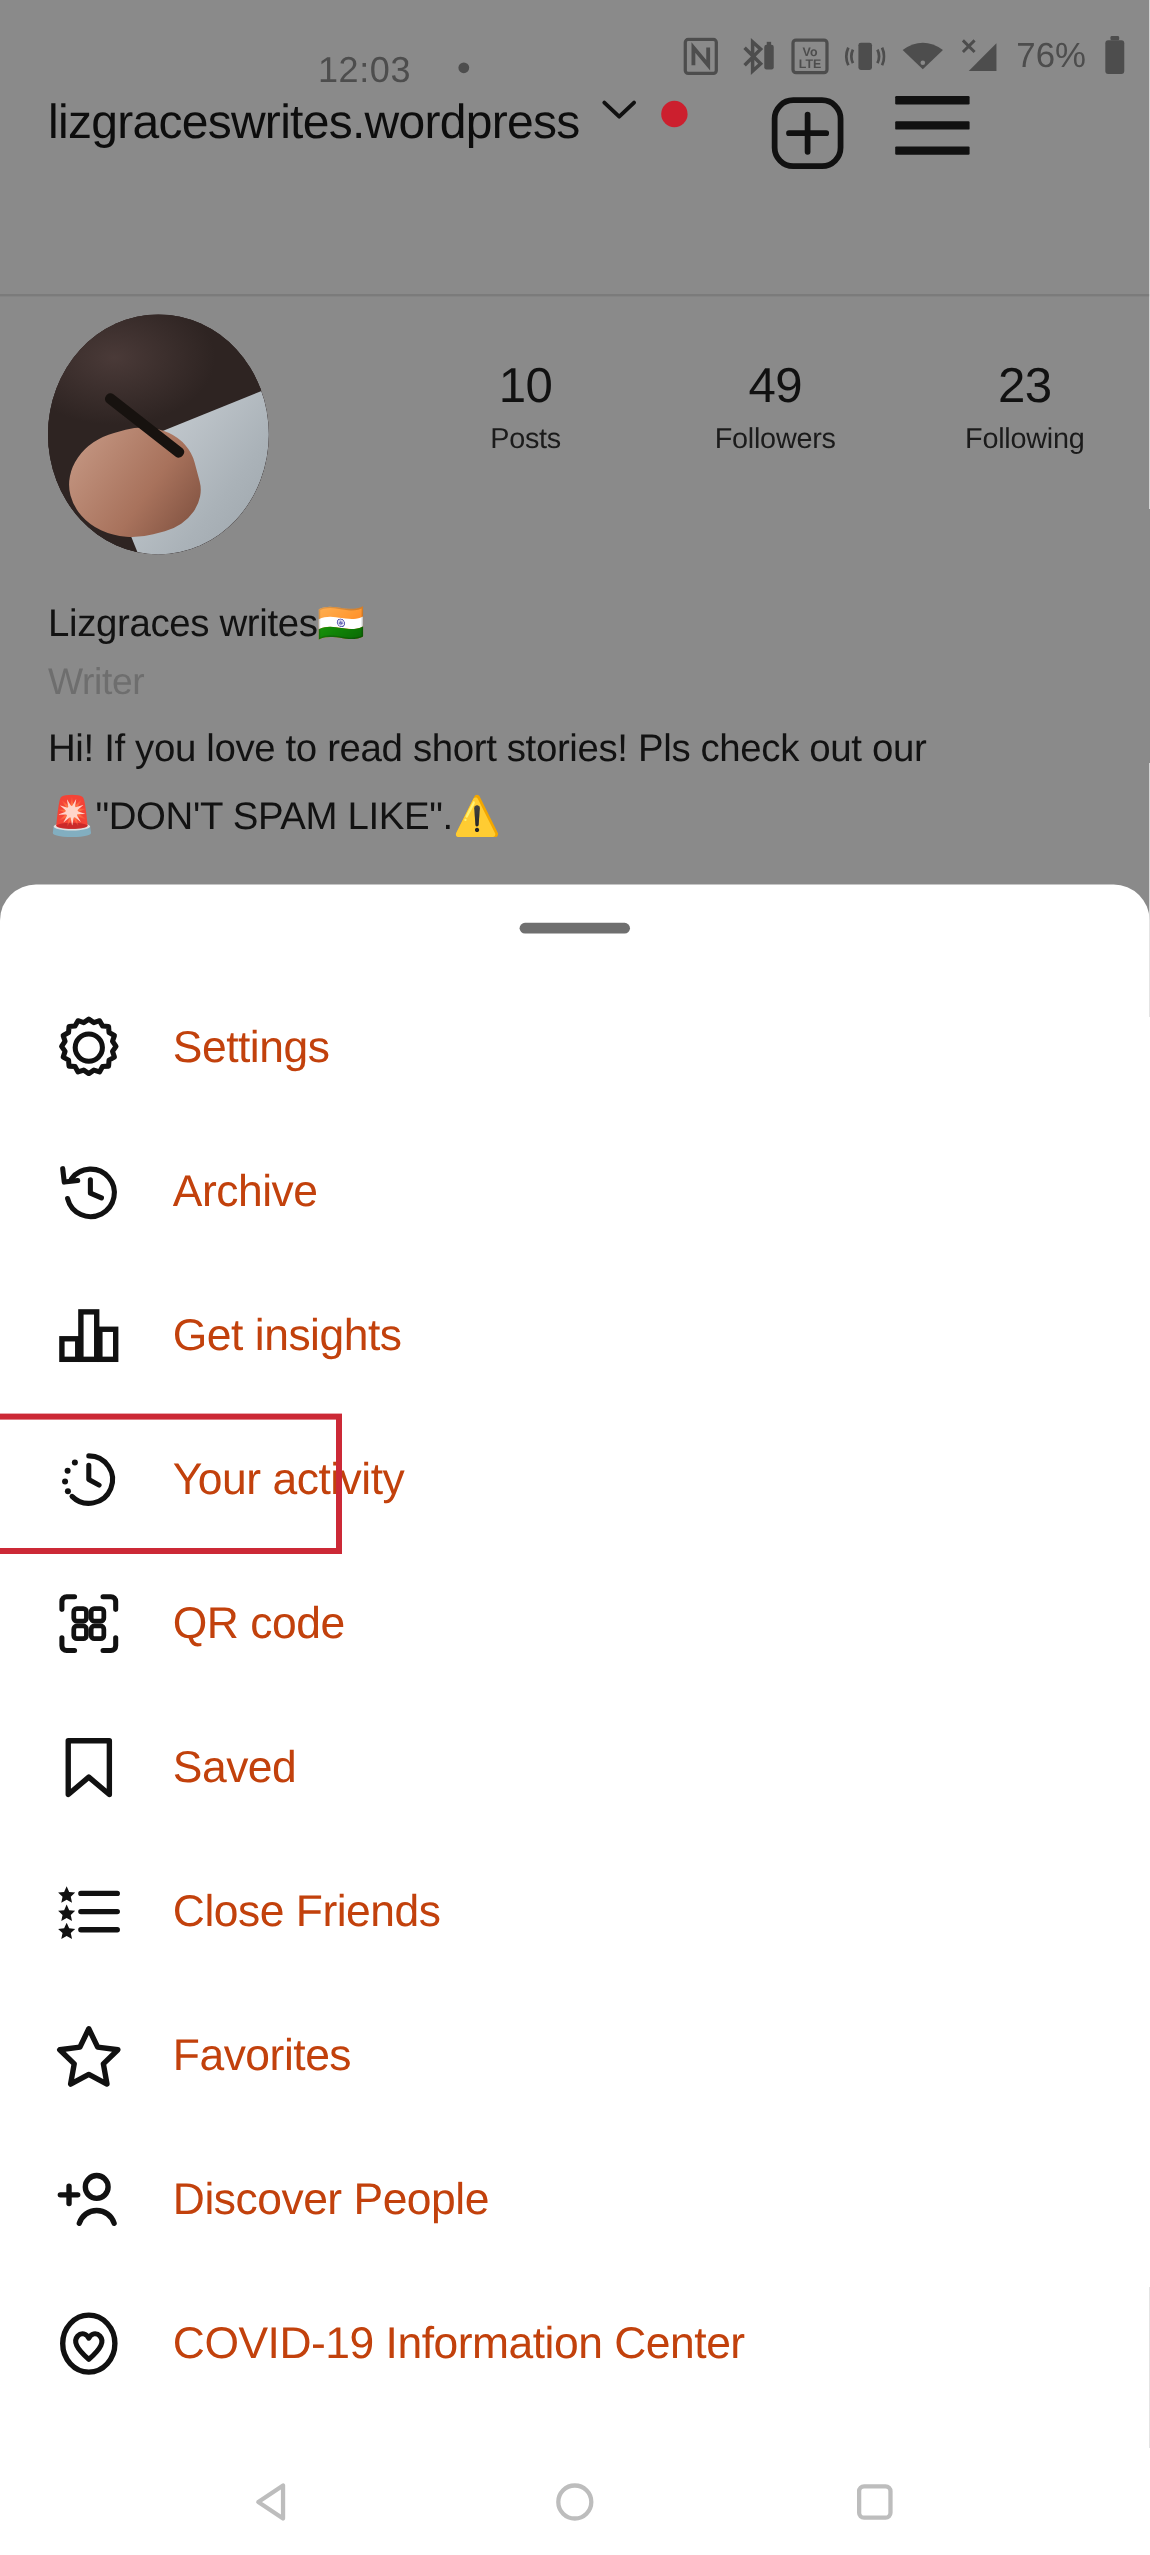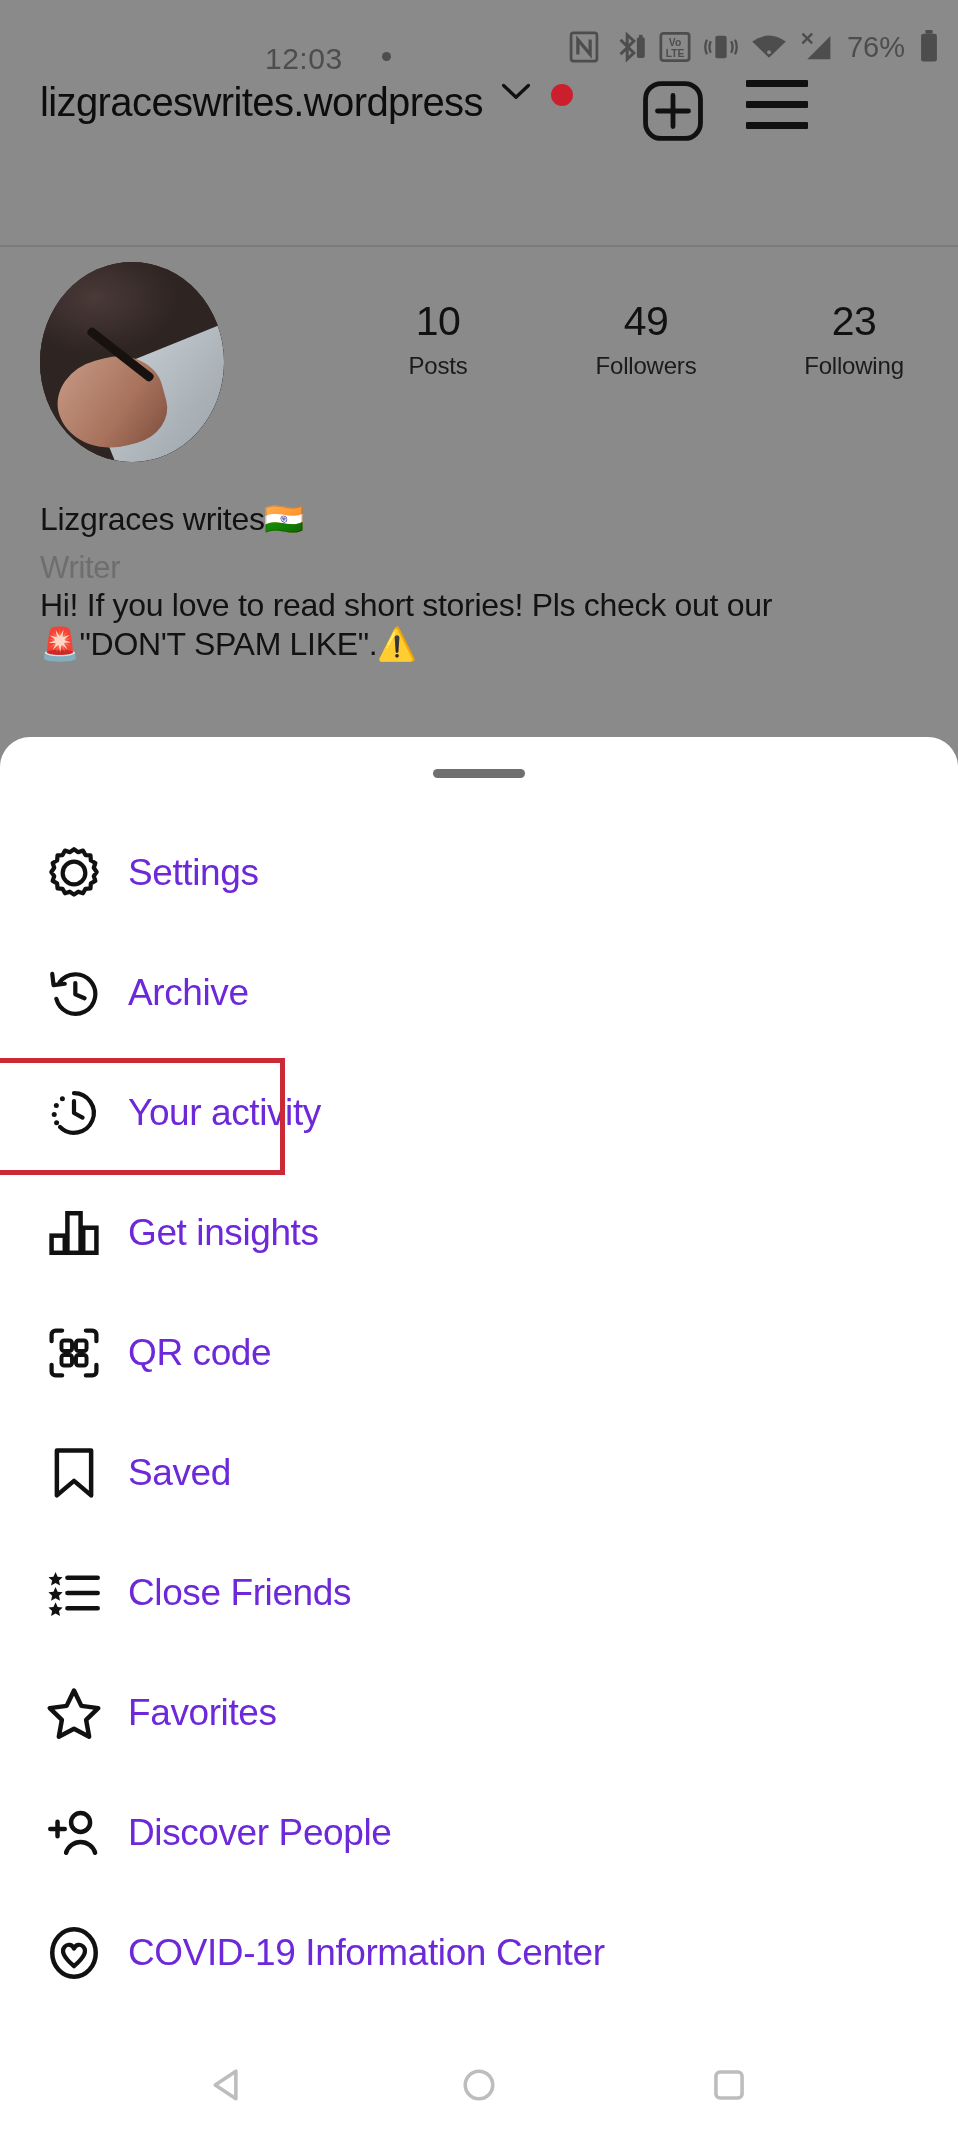--- a/index.html
+++ b/index.html
@@ -97,42 +97,42 @@
   }
   .stat{ width:208px; text-align:center; }
   .stat .num{ font-size:41px; color:#111; line-height:1.05; letter-spacing:-.5px; }
   .stat .lbl{ font-size:24px; color:#1b1b1b; margin-top:9px; letter-spacing:-.2px; }
 
   .bio{
     position:absolute; left:40px; top:500px; width:880px;
   }
   .bio .name{ font-size:32px; color:#121212; letter-spacing:-.3px; }
   .bio .cat{ font-size:31px; color:#6e6e6e; margin-top:12px; letter-spacing:-.3px; }
-  .bio .line{ font-size:32px; color:#121212; margin-top:0; line-height:1.22; letter-spacing:-.3px; }
+  .bio .line{ font-size:32px; color:#121212; margin-top:18px; line-height:1.22; letter-spacing:-.3px; }
 
   
   .sheet{
     position:absolute; left:0; top:737px; width:958px; height:1303px;
     background:#ffffff; border-radius:30px 30px 0 0;
   }
   .handle{
     position:absolute; left:50%; top:32px; transform:translateX(-50%);
     width:92px; height:9px; border-radius:6px; background:#6f6f6f;
   }
   .menu{ position:absolute; left:0; top:76px; width:100%; }
   .menu-item{
     position:relative; height:120px;
     display:flex; align-items:center; padding-left:36px;
   }
   .menu-icon{
     width:76px; min-width:76px; height:76px;
     display:flex; align-items:center; justify-content:center;
   }
   .menu-label{
-    font-size:37px; color:#6d28d9; margin-left:16px;
+    font-size:37px; color:#c2410c; margin-left:32px;
     letter-spacing:-.4px; white-space:nowrap;
   }
   
   .menu-item.highlighted::after{
     content:""; position:absolute;
     left:-23px; top:5px; width:298px; height:107px;
     border:5px solid #cc2936; pointer-events:none;
   }
 
   
@@ -264,43 +264,43 @@
       <span class="menu-icon">
         <svg width="58" height="58" viewBox="0 0 44 44">
           <path d="M11 14 A15 15 0 1 1 8.6 26.4" fill="none" stroke="#111" stroke-width="3.2" stroke-linecap="round"></path>
           <path d="M5.5 7.5 L6.5 16 L15 15" fill="none" stroke="#111" stroke-width="3.2" stroke-linecap="round" stroke-linejoin="round"></path>
           <path d="M23 14.5 L23 23 L30 26" fill="none" stroke="#111" stroke-width="3.2" stroke-linecap="round" stroke-linejoin="round"></path>
         </svg>
       </span>
       <span class="menu-label">Archive</span>
     </div>
 
+    <div class="menu-item">
+      <span class="menu-icon">
+        <svg width="58" height="58" viewBox="0 0 44 44">
+          <rect x="5" y="24" width="10" height="13" fill="none" stroke="#111" stroke-width="3.4"></rect>
+          <rect x="17" y="7" width="10" height="30" fill="none" stroke="#111" stroke-width="3.4"></rect>
+          <rect x="29" y="18" width="10" height="19" fill="none" stroke="#111" stroke-width="3.4"></rect>
+        </svg>
+      </span>
+      <span class="menu-label">Get insights</span>
+    </div>
+
     <div class="menu-item highlighted">
       <span class="menu-icon">
         <svg width="58" height="58" viewBox="0 0 44 44">
           <path d="M22 7 A15 15 0 1 1 11.4 32.6" fill="none" stroke="#111" stroke-width="3.2" stroke-linecap="round"></path>
           <circle cx="13.2" cy="11.2" r="1.9" fill="#111"></circle>
           <circle cx="8.6" cy="16.4" r="1.9" fill="#111"></circle>
           <circle cx="7.0" cy="23.2" r="1.9" fill="#111"></circle>
           <circle cx="8.8" cy="29.4" r="1.9" fill="#111"></circle>
           <path d="M22 13 L22 22 L28.5 25.5" fill="none" stroke="#111" stroke-width="3.2" stroke-linecap="round" stroke-linejoin="round"></path>
         </svg>
       </span>
       <span class="menu-label">Your activity</span>
-    </div>
-
-    <div class="menu-item">
-      <span class="menu-icon">
-        <svg width="58" height="58" viewBox="0 0 44 44">
-          <rect x="5" y="24" width="10" height="13" fill="none" stroke="#111" stroke-width="3.4"></rect>
-          <rect x="17" y="7" width="10" height="30" fill="none" stroke="#111" stroke-width="3.4"></rect>
-          <rect x="29" y="18" width="10" height="19" fill="none" stroke="#111" stroke-width="3.4"></rect>
-        </svg>
-      </span>
-      <span class="menu-label">Get insights</span>
     </div>
 
     <div class="menu-item">
       <span class="menu-icon">
         <svg width="58" height="58" viewBox="0 0 44 44">
           <path d="M13 5 L8 5 A3 3 0 0 0 5 8 L5 13" fill="none" stroke="#111" stroke-width="3.2" stroke-linecap="round"></path>
           <path d="M31 5 L36 5 A3 3 0 0 1 39 8 L39 13" fill="none" stroke="#111" stroke-width="3.2" stroke-linecap="round"></path>
           <path d="M13 39 L8 39 A3 3 0 0 1 5 36 L5 31" fill="none" stroke="#111" stroke-width="3.2" stroke-linecap="round"></path>
           <path d="M31 39 L36 39 A3 3 0 0 0 39 36 L39 31" fill="none" stroke="#111" stroke-width="3.2" stroke-linecap="round"></path>
           <rect x="12.5" y="12.5" width="8" height="8" rx="2" fill="none" stroke="#111" stroke-width="3"></rect>

